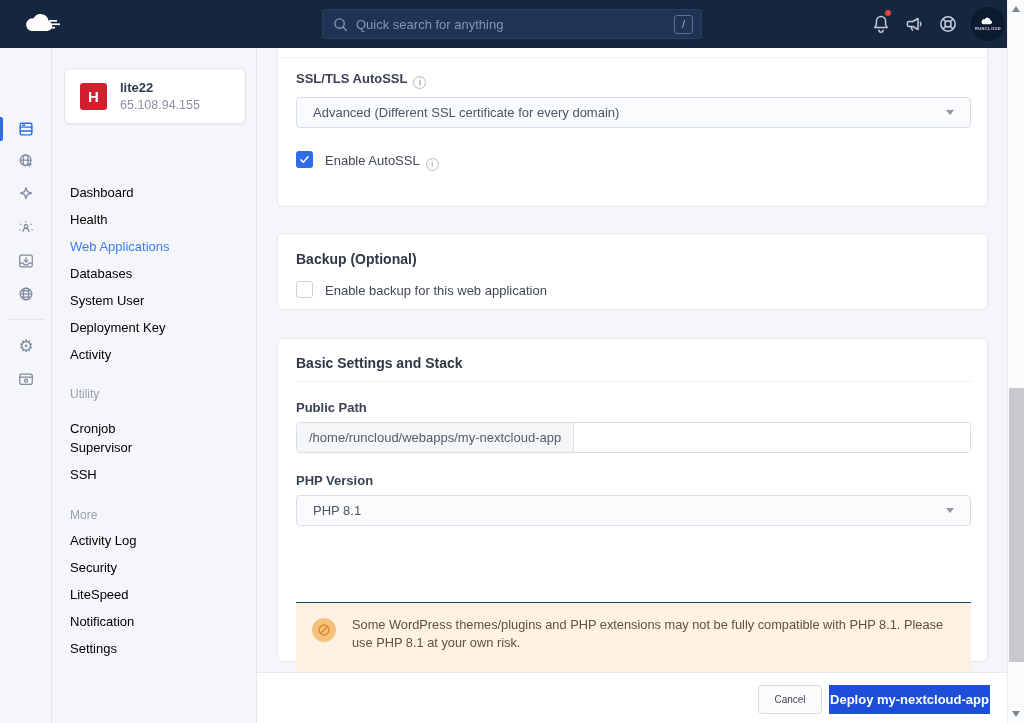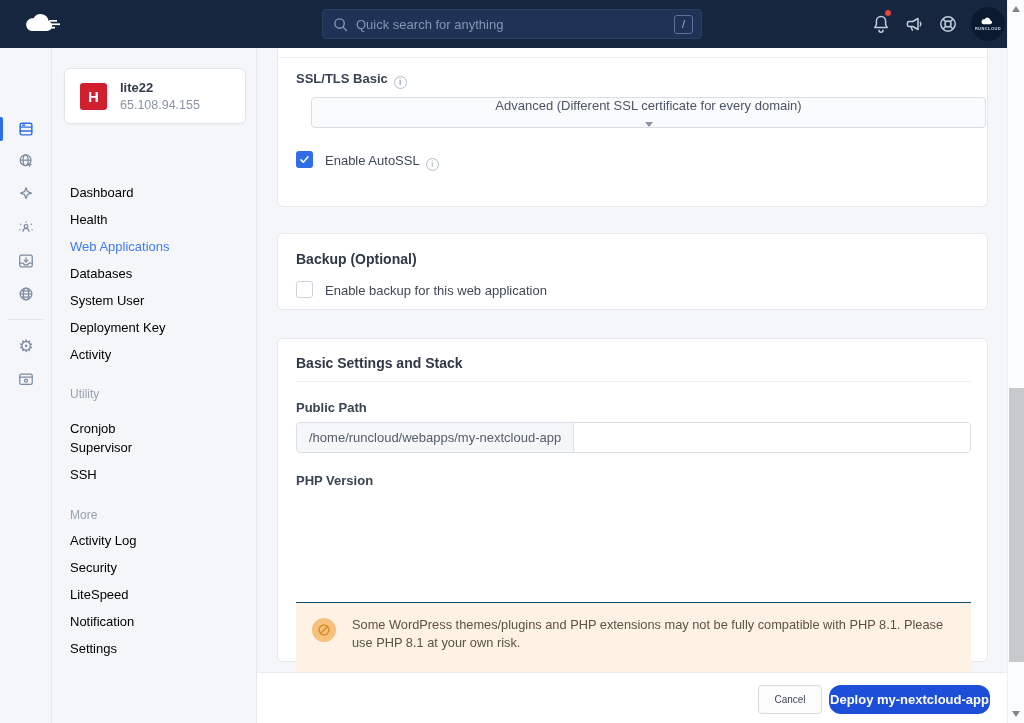--- a/index.html
+++ b/index.html
@@ -40,39 +40,39 @@
   .main { position:absolute; left:257px; top:48px; width:750px; height:675px; background:#f4f6f9; }
   .card { position:absolute; left:20px; width:711px; background:#fff; border:1px solid #e5e8ed; border-radius:6px; }
   .card1 { top:0; height:159px; border-top:none; border-radius:0 0 6px 6px; }
   .card1-div { position:absolute; left:0; top:9px; width:100%; border-top:1px solid #eef1f4; }
   .card2 { top:185px; height:77px; }
   .card3 { top:290px; height:324px; }
   .flabel { position:absolute; font-size:13px; font-weight:bold; color:#3a4354; }
   .ctitle { position:absolute; left:18px; font-size:14px; font-weight:bold; color:#2f3845; }
   .info { display:inline-flex; width:13px; height:13px; border:1px solid #b3bcc8; border-radius:50%; color:#9aa4b2; font-size:8.5px; align-items:center; justify-content:center; vertical-align:-2px; margin-left:6px; font-style:normal; }
   .info::after { content:"i"; }
-  .select { position:absolute; left:33px; width:675px; height:31px; background:#fafbfc; border:1px solid #d9dee6; border-radius:4px; display:flex; align-items:center; padding:0 16px 0 16px; cursor:pointer;flex-direction:column; }
+  .select { position:absolute; left:18px; width:675px; height:31px; background:#fafbfc; border:1px solid #d9dee6; border-radius:4px; display:flex; align-items:center; padding:0 16px 0 16px; cursor:pointer; }
   .select .val { flex:1; font-size:13px; color:#4b5566; }
   .caret { width:0; height:0; border-left:4px solid transparent; border-right:4px solid transparent; border-top:5px solid #8b95a5; }
   .cb { position:absolute; width:17px; height:17px; border-radius:3px; cursor:pointer; }
   .cb.checked { background:#2e6ce8; display:flex; align-items:center; justify-content:center; }
   .cb.unchecked { background:#fff; border:1px solid #ccd3dc; }
   .cb-label { position:absolute; font-size:13px; color:#3f4856; }
   .divider { position:absolute; left:18px; width:675px; border-top:1px solid #eceff2; }
   .pathgrp { position:absolute; left:18px; width:675px; height:31px; background:#fff; border:1px solid #d9dee6; border-radius:4px; display:flex; overflow:hidden; }
   .prefix { flex:0 0 auto; background:#f4f6f8; border-right:1px solid #dde2e9; font-size:13px; color:#545d6b; display:flex; align-items:center; padding:0 12px; }
   .pathgrp input { flex:1; border:none; outline:none; font-size:13px; color:#3f4856; padding:0 10px; font-family:"Liberation Sans",sans-serif; }
   .warn { position:absolute; left:18px; top:263px; width:675px; height:72px; background:#fdf2e3; border-top:1px solid #0c4a6e; border-radius:0 0 4px 4px; }
   .warn-ic { position:absolute; left:16px; top:15px; width:24px; height:24px; border-radius:50%; background:#f5c17d; display:flex; align-items:center; justify-content:center; }
   .warn-txt { position:absolute; left:56px; top:13px; width:610px; font-size:12.8px; line-height:17.5px; color:#5c5243; }
 
   
   .footer { position:absolute; left:257px; top:672px; width:750px; height:51px; background:#fff; border-top:1px solid #e7eaef; z-index:25; }
   .btn-cancel { position:absolute; left:501px; top:12px; width:64px; height:29px; background:#fcfcfd; border:1px solid #d6dae1; border-radius:4px; font-size:10px; color:#3e4553; font-family:"Liberation Sans",sans-serif; cursor:pointer; }
-  .btn-deploy { position:absolute; left:572px; top:12px; width:161px; height:29px; background:#1d4ed8; border:none; border-radius:12px; font-size:13px; font-weight:bold; color:#fff; font-family:"Liberation Sans",sans-serif; cursor:pointer; }
+  .btn-deploy { position:absolute; left:572px; top:12px; width:161px; height:29px; background:#1d4ed8; border:none; border-radius:0; font-size:13px; font-weight:bold; color:#fff; font-family:"Liberation Sans",sans-serif; cursor:pointer; }
 
   
   .scrollbar { position:absolute; left:1007px; top:0; width:17px; height:723px; background:#fbfcfd; border-left:1px solid #eceef0; z-index:40; }
   .sb-up, .sb-down { position:absolute; left:4px; width:0; height:0; border-left:4.5px solid transparent; border-right:4.5px solid transparent; }
   .sb-up { top:6px; border-bottom:6px solid #80868d; }
   .sb-down { top:711px; border-top:6px solid #80868d; }
   .sb-thumb { position:absolute; left:1px; top:388px; width:15px; height:274px; background:#c7c9cc; }
 </style>
 </head>
 <body>
@@ -230,21 +230,21 @@
     <div class="nav-item" style="top:538px;">LiteSpeed</div>
     <div class="nav-item" style="top:565px;">Notification</div>
     <div class="nav-item" style="top:592px;">Settings</div>
   </div>
 
   <div class="main">
 
     <div class="card card1">
       <div class="card1-div"></div>
       <div class="flabel" style="left:18px; top:23px;">
-        <span>SSL/TLS Basic</span><span class="info"></span>
+        <span>SSL/TLS AutoSSL</span><span class="info"></span>
       </div>
       <div class="select" style="top:49px;">
         <span class="val">Advanced (Different SSL certificate for every domain)</span>
         <span class="caret"></span>
       </div>
       <div class="cb checked" style="left:18px; top:103px;">
         <svg width="11" height="11" viewBox="0 0 14 14">
           <polyline points="2.5,7.5 5.5,10.5 11.5,3.5" fill="none" stroke="#fff" stroke-width="2" stroke-linecap="round" stroke-linejoin="round"></polyline>
         </svg>
       </div>
@@ -263,20 +263,24 @@
       <div class="ctitle" style="top:16px;">Basic Settings and Stack</div>
       <div class="divider" style="top:42px;"></div>
 
       <div class="flabel" style="left:18px; top:61px;">Public Path</div>
       <div class="pathgrp" style="top:83px;">
         <div class="prefix">/home/runcloud/webapps/my-nextcloud-app</div>
         <input type="text" value="" style="">
       </div>
 
       <div class="flabel" style="left:18px; top:134px;">PHP Version</div>
+      <div class="select" style="top:156px;">
+        <span class="val">PHP 8.1</span>
+        <span class="caret"></span>
+      </div>
 
       <div class="warn">
         <div class="warn-ic">
           <svg width="14" height="14" viewBox="0 0 16 16">
             <circle cx="8" cy="8" r="5.6" fill="none" stroke="#d98a2b" stroke-width="1.7"></circle>
             <line x1="4.2" y1="11.8" x2="11.8" y2="4.2" stroke="#d98a2b" stroke-width="1.7"></line>
           </svg>
         </div>
         <div class="warn-txt">Some WordPress themes/plugins and PHP extensions may not be fully compatible with PHP 8.1. Please use PHP 8.1 at your own risk.</div>
       </div>

